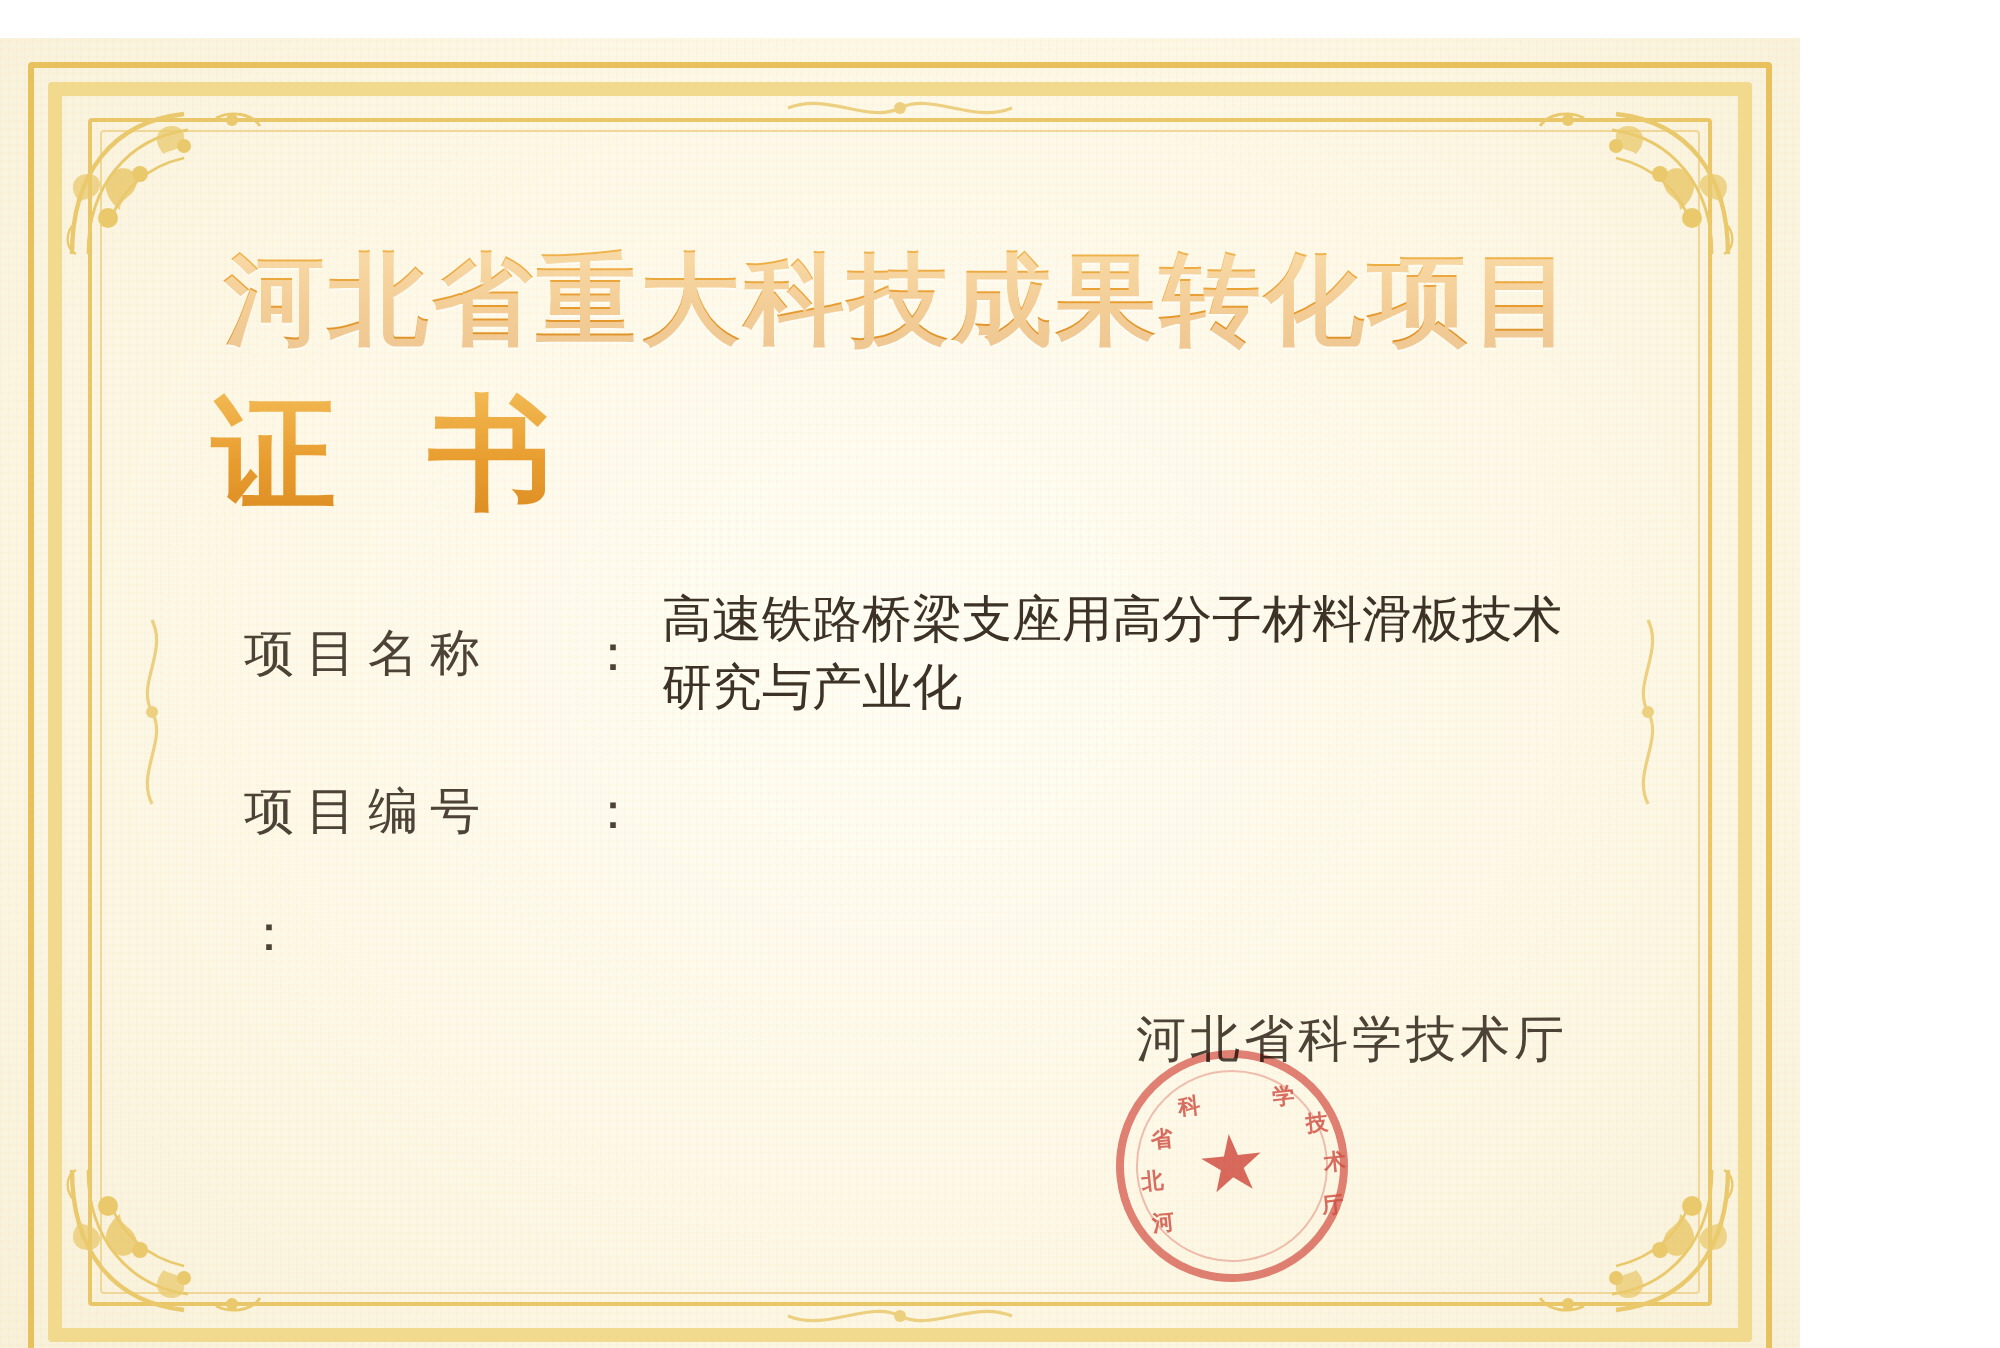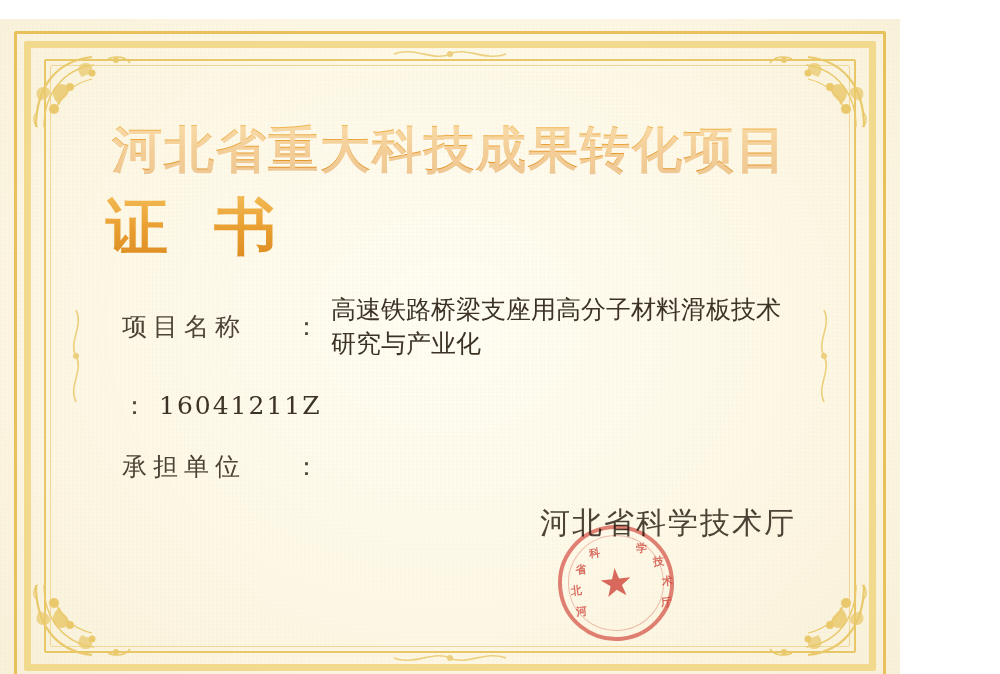--- a/index.html
+++ b/index.html
@@ -181,24 +181,24 @@
   
   .footer {
     position: absolute;
     left: 62px;
     right: 36px;
     bottom: 24px;
     height: 110px;
   }
   .issuer {
     position: absolute;
-    right: 8px;
+    right: 20px;
     top: 0;
     font-family: "DejaVu Serif", "Liberation Serif", serif;
-    font-size: 30px;
+    font-size: 25px;
     color: #4c4236;
     letter-spacing: 2px;
     white-space: nowrap;
   }
   .issue-date {
     position: absolute;
     right: 8px;
     top: 52px;
     font-family: "DejaVu Serif", "Liberation Serif", serif;
     font-size: 24px;
@@ -373,26 +373,25 @@
 
     <div class="fields">
 
       <div class="field-row">
         <div class="field-label">项目名称</div>
         <div class="field-colon">：</div>
         <div class="field-value name">高速铁路桥梁支座用高分子材料滑板技术研究与产业化</div>
       </div>
 
       <div class="field-row">
+        <div class="field-label">项目编号</div>
         <div class="field-colon">：</div>
-        <div class="field-value code">16041211Z</div>
       </div>
 
       <div class="field-row">
-        <div class="field-label">承担单位</div>
         <div class="field-colon">：</div>
       </div>
 
     </div>
 
     <div class="footer">
 
       <div class="issuer">河北省科学技术厅</div>
 
       <div class="seal">

